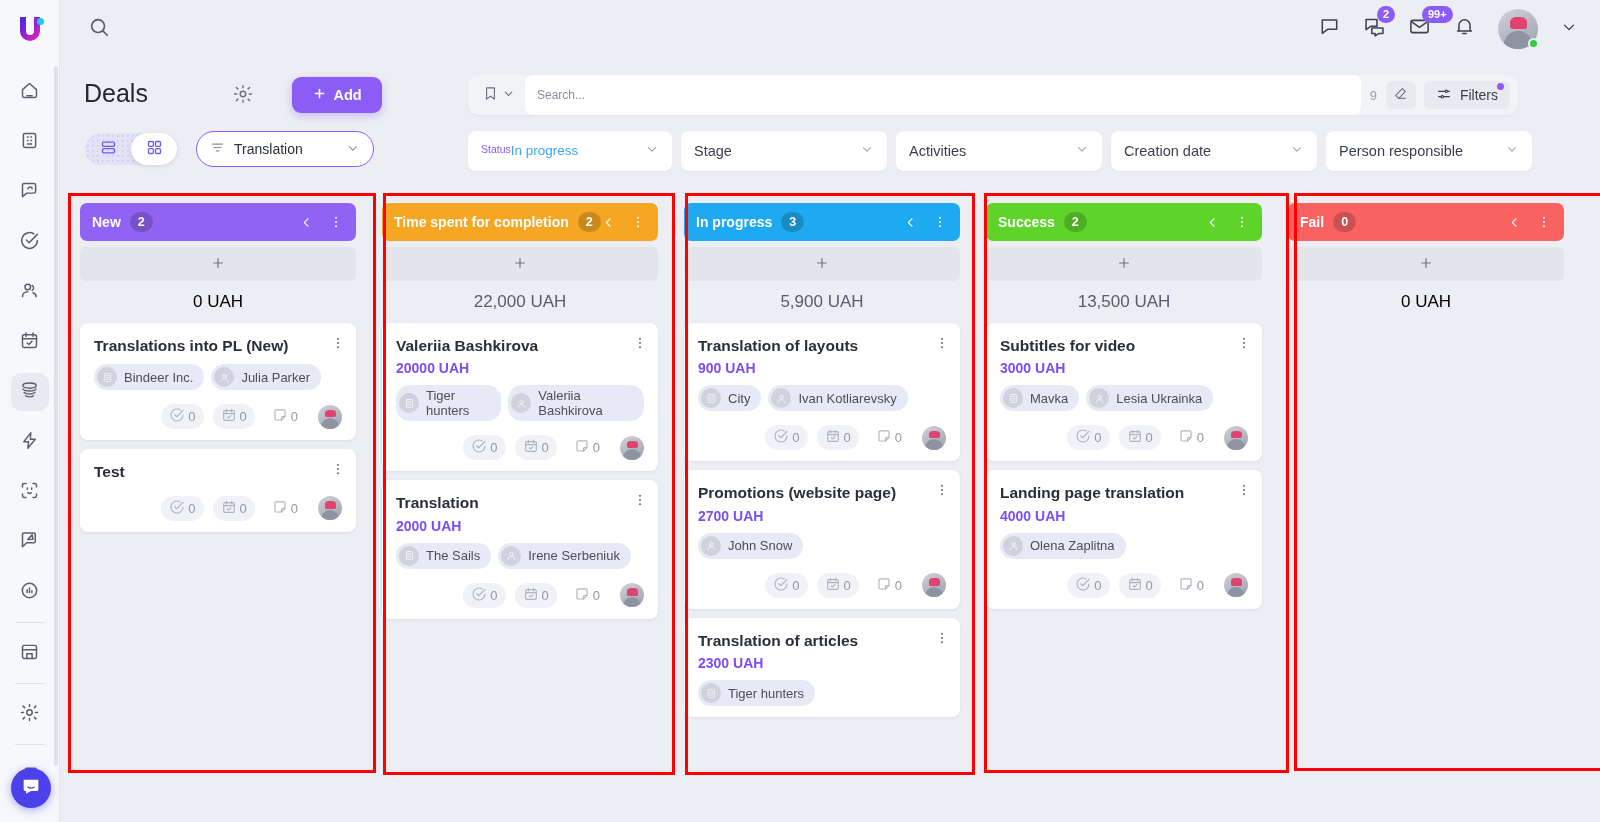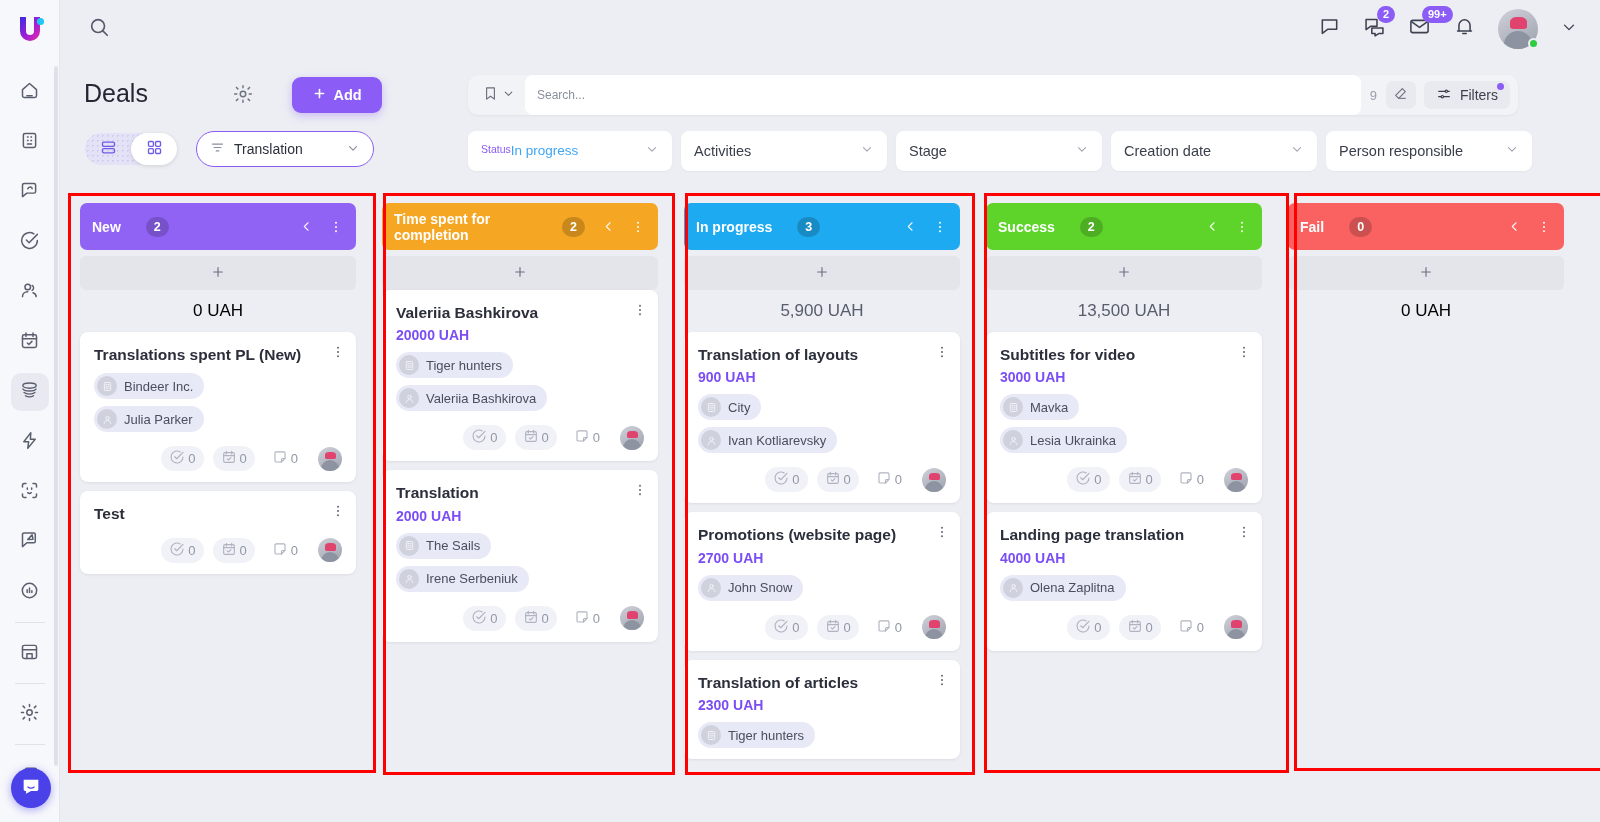--- a/index.html
+++ b/index.html
@@ -192,23 +192,23 @@
   .ff-plain { font-size: 14.5px; color: #3a3e4b; }
   .ff-caret { margin-left: auto; color: #a4a8b5; padding-left: 10px; }
 
   
   #board {
     position: absolute; left: 60px; top: 193px; width: 1540px; height: 629px;
     display: flex; gap: 10px; padding: 0 0 0 12px;
   }
   .kcol { width: 292px; flex: 0 0 292px; position: relative; }
   .kcol-header {
-    height: 47px; border-radius: 7px; margin: 10px 8px 0 8px;
+    height: 38px; border-radius: 7px; margin: 10px 8px 0 8px;
     display: flex; align-items: center; padding: 0 12px;
-    color: #fff; font-size: 14px; font-weight: 700; gap: 16px;
+    color: #fff; font-size: 14px; font-weight: 700;
   }
   .kcol-count {
     margin-left: 9px; background: rgba(0,0,0,.18);
     border-radius: 11px; min-width: 23px; height: 20px;
     display: flex; align-items: center; justify-content: center;
     font-size: 12.5px; font-weight: 700; padding: 0 7px;
   }
   .kcol-hdr-actions { margin-left: auto; display: flex; align-items: center; gap: 14px; }
   .kcol-hdr-actions span { cursor: pointer; display: flex; opacity: .92; }
   .kcol-add {
@@ -231,21 +231,21 @@
     font-size: 15.5px; font-weight: 700; color: #2b2e3b;
     padding-right: 24px; line-height: 1.25;
   }
   .kcard-dots {
     position: absolute; right: 10px; top: 12px;
     color: #6e7382; cursor: pointer; display: flex;
   }
   .kcard-price {
     margin-top: 5px; font-size: 14px; font-weight: 700; color: #7b4df5;
   }
-  .kcard-tags { margin-top: 9px; display: flex; flex-direction: column; gap: 7px; align-items: flex-start; }
+  .kcard-tags { margin-top: 9px; display: flex; flex-direction: row; gap: 7px; align-items: flex-start; }
   .ktag {
     display: inline-flex; align-items: center; gap: 7px;
     background: #e8e9f6; border-radius: 14px;
     padding: 3px 11px 3px 3px; font-size: 13px; color: #4a4e5d;
     max-width: 100%;
   }
   .ktag-ico {
     width: 20px; height: 20px; border-radius: 50%; background: #cfd1dd;
     display: flex; align-items: center; justify-content: center; color: #f0f1f6;
     flex: 0 0 20px;
@@ -614,30 +614,30 @@
         <span class="ff-value">In progress</span>
       </div>
       <span class="ff-caret">
         <svg width="14" height="14" viewBox="0 0 24 24" fill="none" stroke="currentColor" stroke-width="2" stroke-linecap="round" stroke-linejoin="round">
             <path d="M6 9.5 12 15.5 18 9.5"></path>
           </svg>
       </span>
     </div>
 
     <div class="filter-field" style="width:206px">
-      <span class="ff-plain">Activities</span>
+      <span class="ff-plain">Stage</span>
       <span class="ff-caret">
         <svg width="14" height="14" viewBox="0 0 24 24" fill="none" stroke="currentColor" stroke-width="2" stroke-linecap="round" stroke-linejoin="round">
             <path d="M6 9.5 12 15.5 18 9.5"></path>
           </svg>
       </span>
     </div>
 
     <div class="filter-field" style="width:206px">
-      <span class="ff-plain">Stage</span>
+      <span class="ff-plain">Activities</span>
       <span class="ff-caret">
         <svg width="14" height="14" viewBox="0 0 24 24" fill="none" stroke="currentColor" stroke-width="2" stroke-linecap="round" stroke-linejoin="round">
             <path d="M6 9.5 12 15.5 18 9.5"></path>
           </svg>
       </span>
     </div>
 
     <div class="filter-field" style="width:206px">
       <span class="ff-plain">Creation date</span>
       <span class="ff-caret">
@@ -679,21 +679,21 @@
         </span>
       </div>
       <div class="kcol-add">
         <span><svg width="16" height="16" viewBox="0 0 24 24" fill="none" stroke="#6b7080" stroke-width="1.7" stroke-linecap="round" stroke-linejoin="round">
             <path d="M12 5.5v13M5.5 12h13"></path>
           </svg></span>
       </div>
       <div class="kcol-sum zero">0 UAH</div>
       <div class="kcol-cards">
         <div class="kcard">
-          <div class="kcard-title">Translations spent PL (New)</div>
+          <div class="kcard-title">Translations into PL (New)</div>
           <span class="kcard-dots">
             <svg width="16" height="16" viewBox="0 0 24 24" fill="currentColor">
               <circle cx="12" cy="5.6" r="1.6"></circle>
               <circle cx="12" cy="12" r="1.6"></circle>
               <circle cx="12" cy="18.4" r="1.6"></circle>
             </svg>
           </span>
           <div class="kcard-tags">
             <span class="ktag">
               <span class="ktag-ico">
@@ -794,20 +794,21 @@
               <circle cx="12" cy="18.4" r="1.6"></circle>
             </svg>
           </span>
         </span>
       </div>
       <div class="kcol-add">
         <span><svg width="16" height="16" viewBox="0 0 24 24" fill="none" stroke="#6b7080" stroke-width="1.7" stroke-linecap="round" stroke-linejoin="round">
             <path d="M12 5.5v13M5.5 12h13"></path>
           </svg></span>
       </div>
+      <div class="kcol-sum">22,000 UAH</div>
       <div class="kcol-cards">
         <div class="kcard">
           <div class="kcard-title">Valeriia Bashkirova</div>
           <span class="kcard-dots">
             <svg width="16" height="16" viewBox="0 0 24 24" fill="currentColor">
               <circle cx="12" cy="5.6" r="1.6"></circle>
               <circle cx="12" cy="12" r="1.6"></circle>
               <circle cx="12" cy="18.4" r="1.6"></circle>
             </svg>
           </span>

